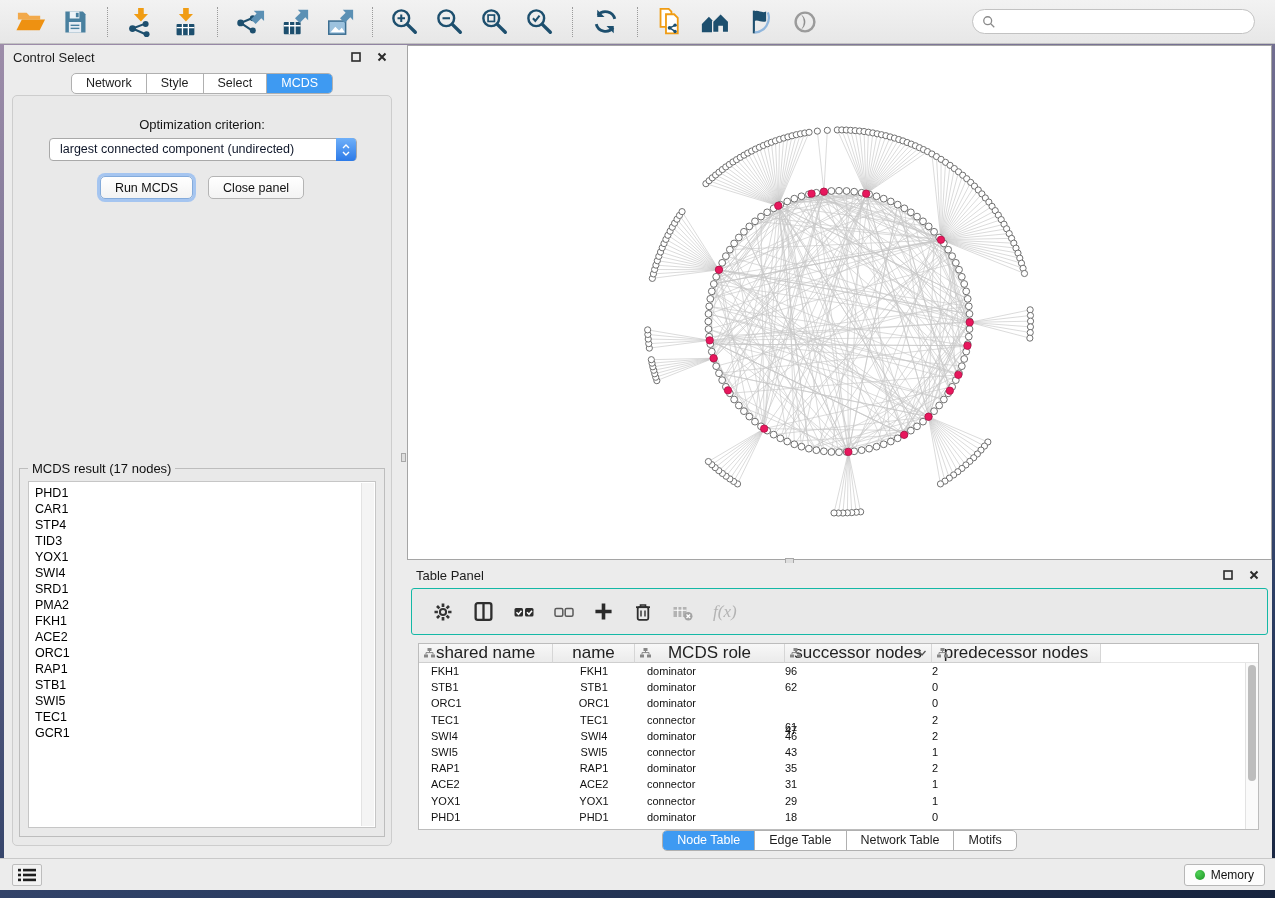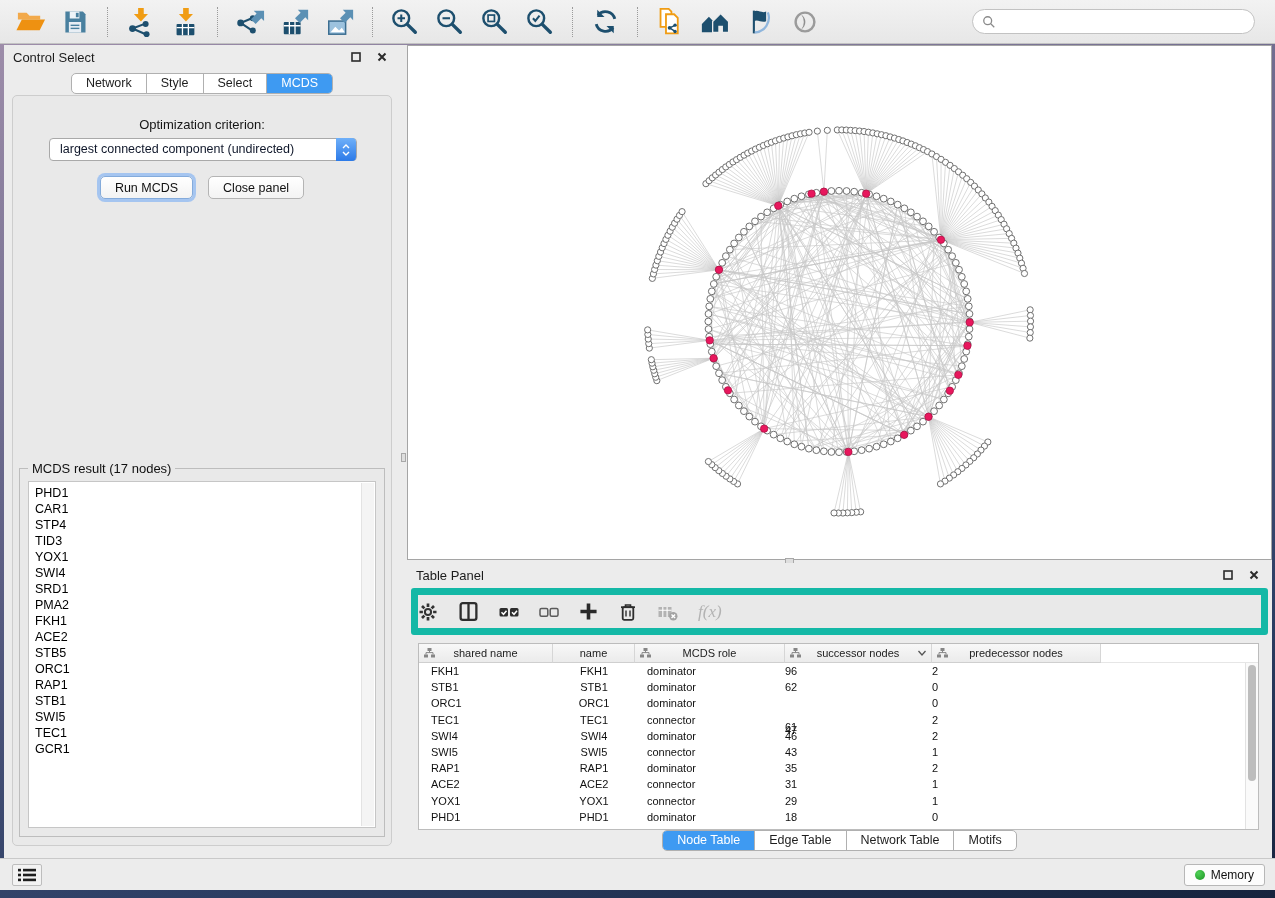--- a/index.html
+++ b/index.html
@@ -65,28 +65,28 @@
   .light.red { background:#fc5652; border:1px solid #de4643; }
   .light.yellow { background:#fdbd41; border:1px solid #dfa023; }
   .light.green { background:#35c94b; border:1px solid #26a835; }
   .nw-title { position:absolute; left:0; right:0; top:3px; text-align:center; font-size:12.5px; color:#2a2a2a; }
   .nw-canvas { position:absolute; left:0; right:0; top:20px; bottom:0; background:#fff; }
   .nw-canvas svg { width:100%; height:100%; display:block; }
 
   
   .table-panel { position:absolute; left:407px; top:563px; width:865px; height:295px; background:#ececec; }
   .tp-toolbar { position:absolute; left:4px; right:4px; top:25px; height:47px;
-    background:#e9e9e9; border:7px solid #14b8a6; border-radius:3px;
-    display:flex; align-items:center; gap:20px; }
+    background:#e9e9e9; border:1px solid #14b8a6; border-radius:3px;
+    display:flex; align-items:center; gap:20px; padding-left:21px; }
   .fx { font-family:"Liberation Serif","DejaVu Serif",serif; font-style:italic; font-size:17px; color:#b3b3b3; }
   .tbl { position:absolute; left:11px; right:13px; top:80px; height:187px; background:#fff; border:1px solid #bcbcbc; }
   .thead { position:absolute; left:0; right:0; top:0; height:19px; display:flex; }
   .th { position:relative; height:19px; display:flex; align-items:center; justify-content:center;
     background:linear-gradient(#f8f8f8,#ebebeb); border-right:1px solid #d6d6d6; border-bottom:1px solid #cfcfcf;
-    font-size:11px; color:#222; }
+    font-size:17px; color:#222; }
   .th .tico { position:absolute; left:5px; top:4px; }
   .th .chev { position:absolute; right:5px; top:6px; }
   .th-filler { flex:1; border-bottom:1px solid #e6e6e6; }
   .tbody { position:absolute; left:0; right:13px; top:19px; bottom:0; overflow:hidden; }
   .tr { display:flex; height:16.2px; align-items:center; font-size:11px; color:#111; }
   .td { overflow:hidden; white-space:nowrap; }
   .td.left { padding-left:12px; }
   .td.center { text-align:center; }
   .td.right { padding-right:14px; }
   .tscroll { position:absolute; right:0; top:19px; bottom:0; width:13px; background:#fafafa; border-left:1px solid #e2e2e2; }
@@ -283,21 +283,20 @@
             <div>PHD1</div>
             <div>CAR1</div>
             <div>STP4</div>
             <div>TID3</div>
             <div>YOX1</div>
             <div>SWI4</div>
             <div>SRD1</div>
             <div>PMA2</div>
             <div>FKH1</div>
             <div>ACE2</div>
-            <div>STB5</div>
             <div>ORC1</div>
             <div>RAP1</div>
             <div>STB1</div>
             <div>SWI5</div>
             <div>TEC1</div>
             <div>GCR1</div>
           </div>
         <div class="mcds-scroll"></div>
       </div>
     </div>

